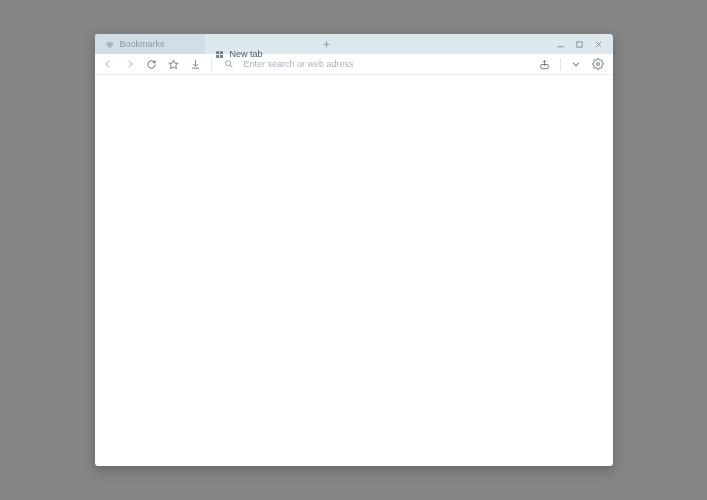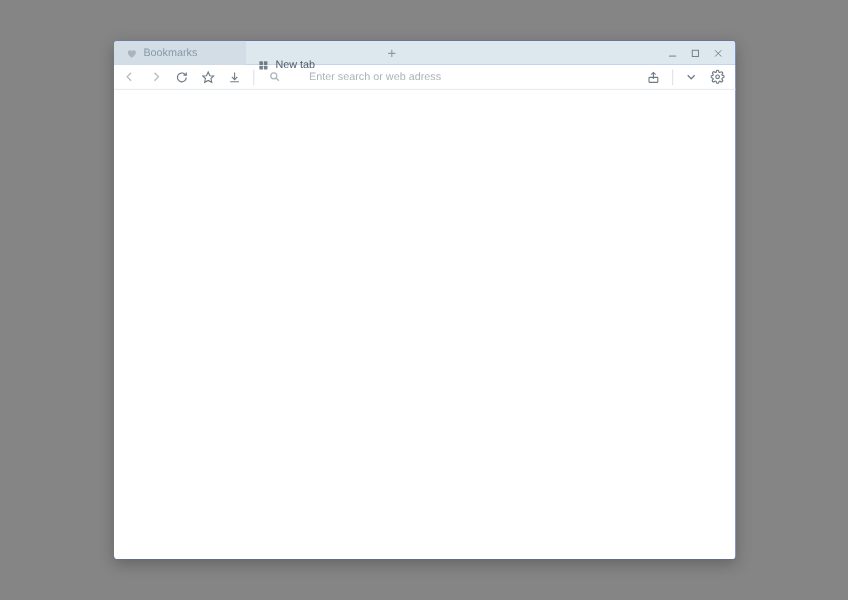--- a/index.html
+++ b/index.html
@@ -9,21 +9,21 @@
     background: #858585;
     font-family: Arial, Helvetica, sans-serif;
     display: flex;
     align-items: center;
     justify-content: center;
     overflow: hidden;
   }
   .window {
     width: 518px;
     height: 432px;
-    background: #1d4ed8;
+    background: #0f766e;
     border-radius: 3px;
     box-shadow: 0 4px 12px rgba(0,0,0,0.25);
     display: flex;
     flex-direction: column;
     overflow: hidden;
   }
   .tabstrip {
     height: 20px;
     background: #dde7ee;
     display: flex;
@@ -79,21 +79,21 @@
     gap: 8px;
   }
   .navbtns { display:flex; align-items:center; gap:8px; color:#8f9ba5; }
   .iconbtn { display:flex; align-items:center; justify-content:center; width:14px; height:14px; cursor:pointer; color:#6e7b85; }
   .iconbtn.dim { color:#b3bcc4; }
   .vdiv { width:1px; height:13px; background:#e0e5e9; }
   .addr {
     flex: 1;
     display:flex;
     align-items:center;
-    gap:24px;
+    gap:10px;
     padding-left:4px;
   }
   .addr input {
     border:none;
     outline:none;
     font-size:9px;
     color:#333;
     width:100%;
     background:transparent;
   }

